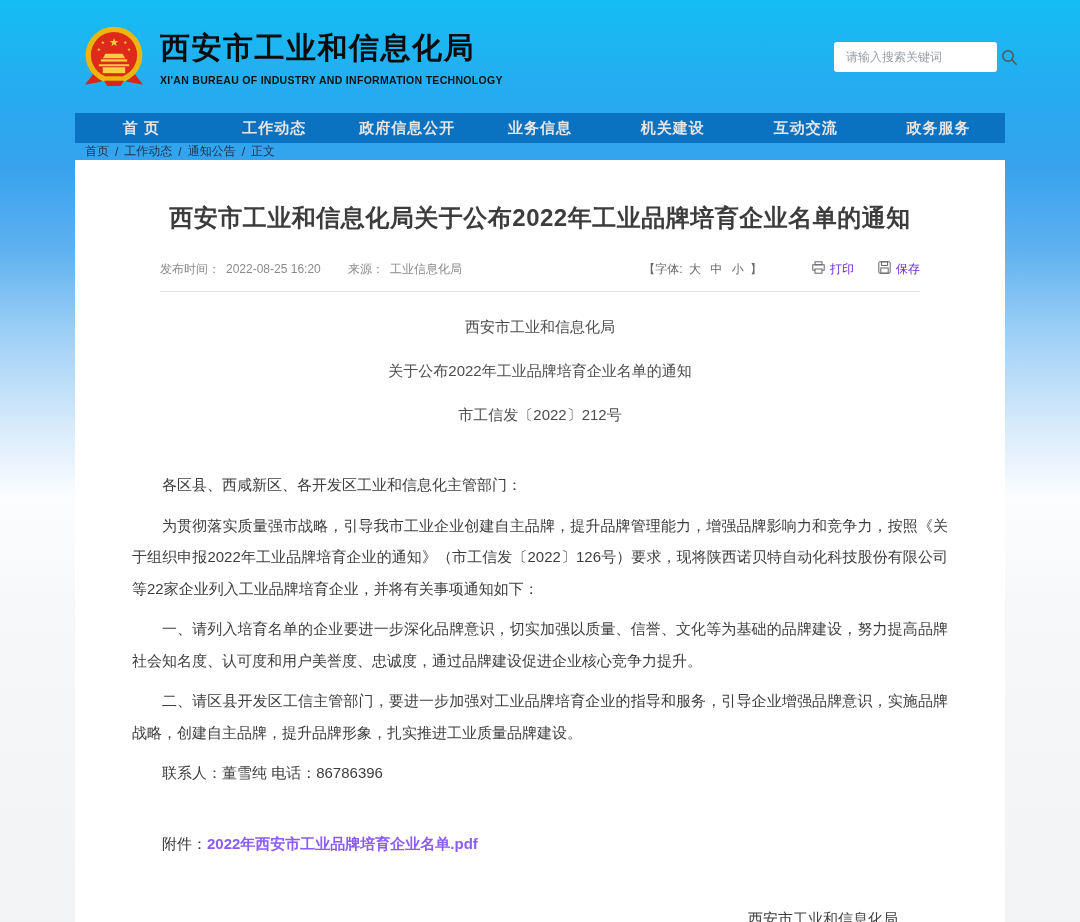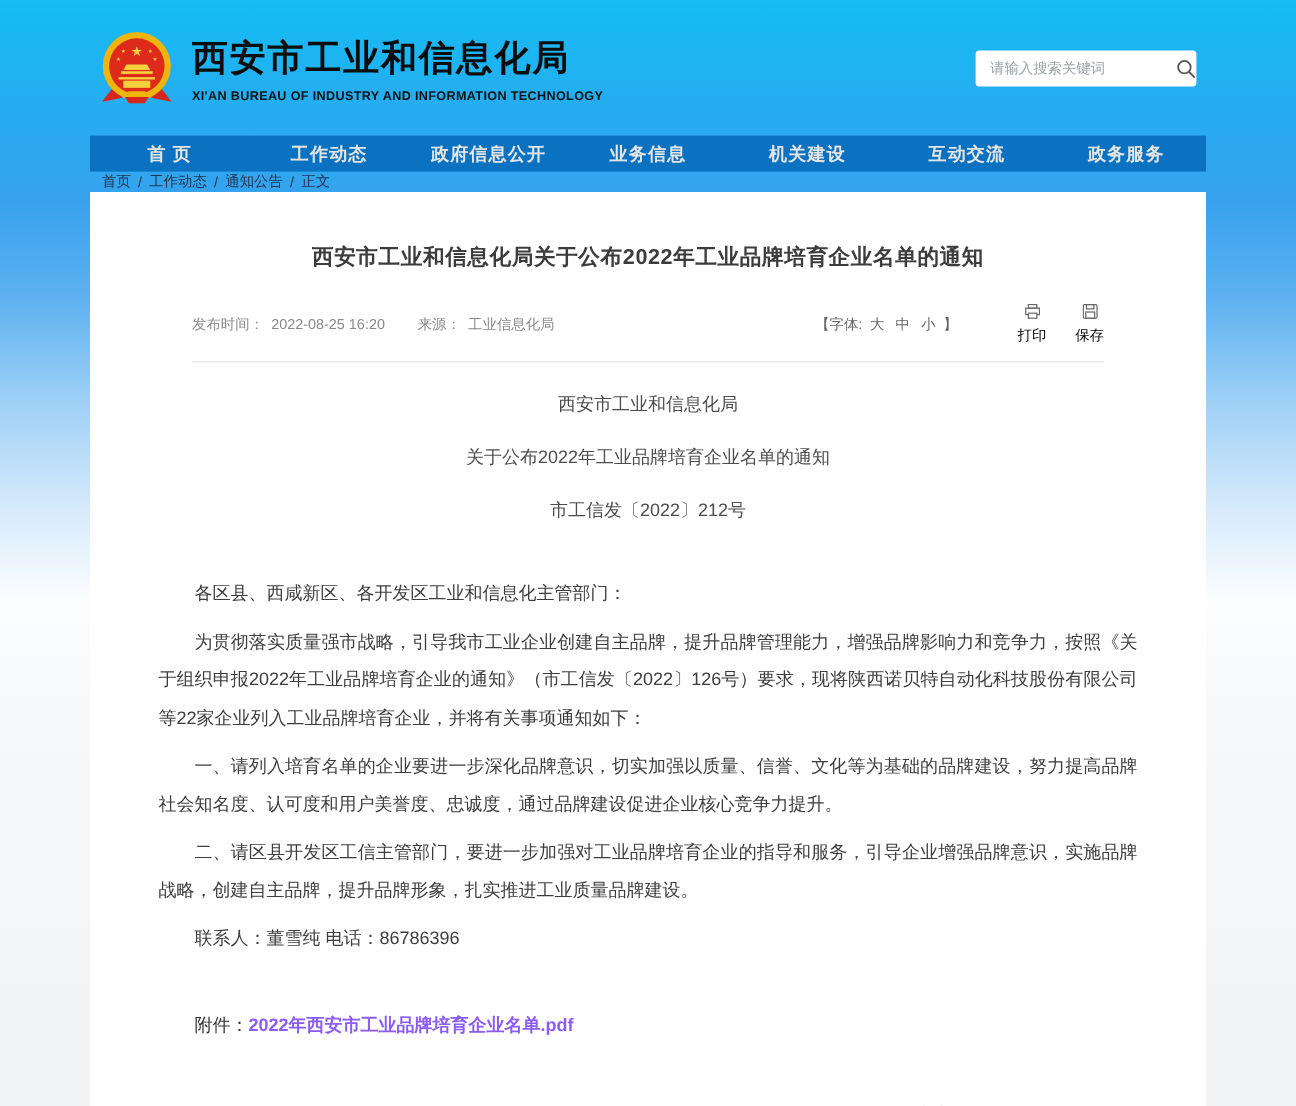--- a/index.html
+++ b/index.html
@@ -11,21 +11,21 @@
       #9ccff6 36%, #d6eafb 46%, #fbfdff 54%, #f7f8f9 65%, #f2f3f5 100%);
   }
   .container { width: 930px; margin: 0 auto; }
 
   
   .site-header { height: 113px; display: flex; align-items: center; position: relative; }
   .logo { width: 66px; height: 66px; margin-left: 6px; flex: 0 0 auto; }
   .titles { margin-left: 13px; }
   .site-name { font-size: 30px; font-weight: 700; color: #0c0c0c; letter-spacing: 1.5px; }
   .site-name-en { font-size: 10.5px; font-weight: 700; color: #111; letter-spacing: 0.3px; margin-top: 5px; }
-  .search { position: absolute; right: 8px; top: 42px; width: 184px; height: 30px;
+  .search { position: absolute; right: 8px; top: 42px; width: 163px; height: 30px;
     background: #fff; border-radius: 3px; display: flex; align-items: center; }
   .search input { flex: 1; border: none; outline: none; background: transparent;
     font-size: 12px; padding-left: 12px; color: #333;
     font-family: "Liberation Sans", "DejaVu Sans", sans-serif; }
   .search input::placeholder { color: #9aa0a6; }
   .search .search-icon { width: 26px; display: flex; justify-content: center; cursor: pointer; }
 
   
   .main-nav { height: 30px; background: #0b72c1; display: flex; }
   .nav-item { flex: 1; display: flex; align-items: center; justify-content: center;
@@ -34,33 +34,33 @@
 
   
   .breadcrumb { height: 17px; display: flex; align-items: center;
     font-size: 12px; color: #203550; padding-left: 10px; }
   .crumb { cursor: pointer; }
   .crumb.current { cursor: default; }
   .crumb-sep { margin: 0 6px; }
 
   
   .panel { background: #ffffff; min-height: 760px; padding: 42px 57px 60px; }
-  .article-title { font-size: 18px; font-weight: 600; color: #3c3c3c;
+  .article-title { font-size: 24px; font-weight: 600; color: #3c3c3c;
     text-align: center; letter-spacing: 0.5px; margin-bottom: 27px; }
 
   .meta-row { margin: 0 28px; padding-bottom: 13px; border-bottom: 1px solid #e3e3e3;
     display: flex; justify-content: space-between; align-items: center;
     font-size: 12px; color: #8a8a8a; }
   .meta-left span { margin-right: 6px; }
   .meta-left .gap { margin-left: 18px; }
   .meta-right { display: flex; align-items: center; color: #666; }
   .font-size-ctl { margin-right: 26px; color: #666; }
   .font-size-ctl .fs-opt { cursor: pointer; margin: 0 3px; }
-  .meta-btn { display: inline-flex; align-items: center; gap: 5px; cursor: pointer;
-    color: #000000; margin-left: 24px; flex-direction: column; }
+  .meta-btn { display: inline-flex; align-items: flex-start; gap: 5px; cursor: pointer;
+    color: #6d28d9; margin-left: 24px; }
   .meta-btn svg { display: block; }
 
   .doc-head { margin-top: 26px; }
   .doc-head-line { text-align: center; font-size: 15px; color: #4d4d4d; margin: 25px 0; }
 
   .doc-body { margin-top: 44px; }
   .doc-body p { font-size: 15px; line-height: 2.1; color: #3d3d3d;
     text-indent: 2em; margin: 9px 0; text-align: justify; }
 
   .attachment { margin-top: 46px; font-size: 15px; color: #333; text-indent: 2em; }

